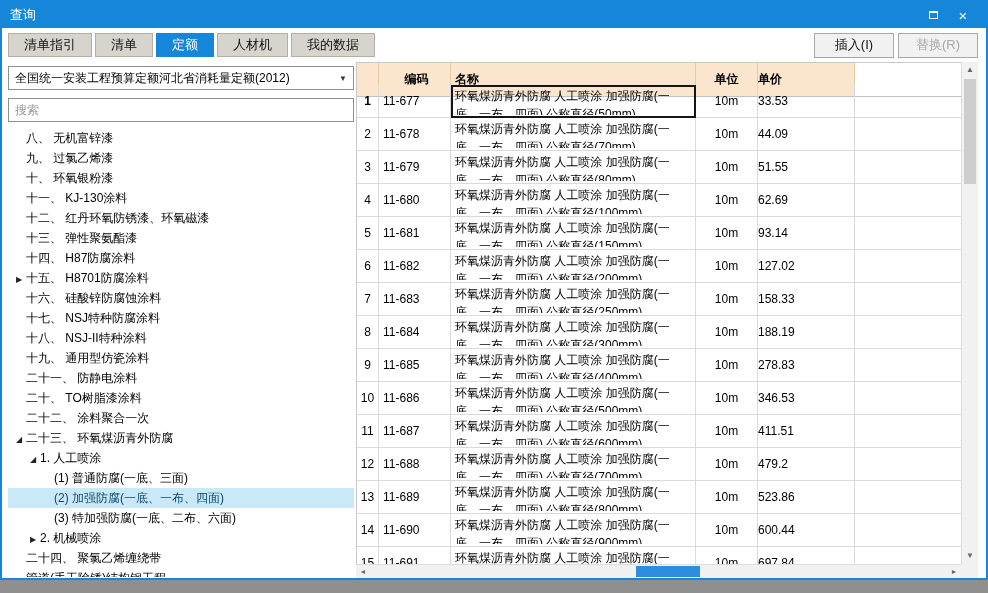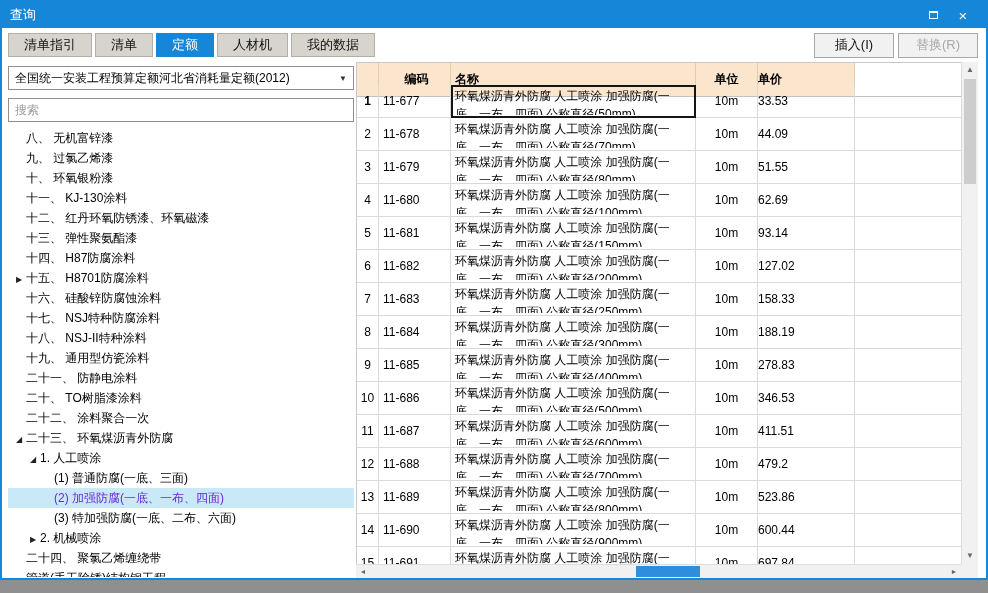--- a/index.html
+++ b/index.html
@@ -22,21 +22,21 @@
   
   .left{position:absolute;left:6px;top:60px;width:346px;bottom:2px;background:#fff;}
   .combo{position:absolute;left:0;right:0;top:4px;height:24px;border:1px solid #8f8f8f;display:flex;align-items:center;padding:0 2px 0 6px;font-size:12px;background:#fff;}
   .combo-text{flex:1;overflow:hidden;white-space:nowrap;}
   .combo-arrow{width:16px;text-align:center;font-size:8px;color:#333;}
   .search{position:absolute;left:0;right:0;top:36px;height:24px;border:1px solid #8f8f8f;padding:0 6px;font-size:12px;width:100%;}
   .search::placeholder{color:#9a9a9a;}
   .tree{position:absolute;left:0;right:0;top:66px;height:449px;overflow:hidden;font-size:12px;}
   .trow{height:20px;line-height:20px;white-space:nowrap;overflow:hidden;color:#000;}
   .trow.sel{background:#c9e8f8;}
-  .trow.sel .tlabel{color:#6d28d9;}
+  .trow.sel .tlabel{color:#0c4a6e;}
   .tarrow{display:inline-block;width:14px;text-align:center;font-size:8px;color:#222;}
   
   .right{position:absolute;left:354px;top:60px;right:8px;bottom:0;background:#fff;}
   .grid{position:absolute;left:0;top:0;right:17px;bottom:14px;overflow:hidden;border-top:1px solid #c9c9c9;border-left:1px solid #c9c9c9;font-size:12px;}
   .grow{display:grid;grid-template-columns:22px 72px 245px 62px 97px 1fr;}
   .ghead{height:22px;}
   .ghc{background:#fbe5cd;font-weight:bold;text-align:center;line-height:21px;border-right:1px solid #e2cba8;border-bottom:1px solid #c2c2c2;}
   .ghead .gfill{background:#fff;border-bottom:1px solid #c2c2c2;}
   .gdata{height:33px;}
   .gdata .gc{border-right:1px solid #dadada;border-bottom:1px solid #dadada;overflow:hidden;}

